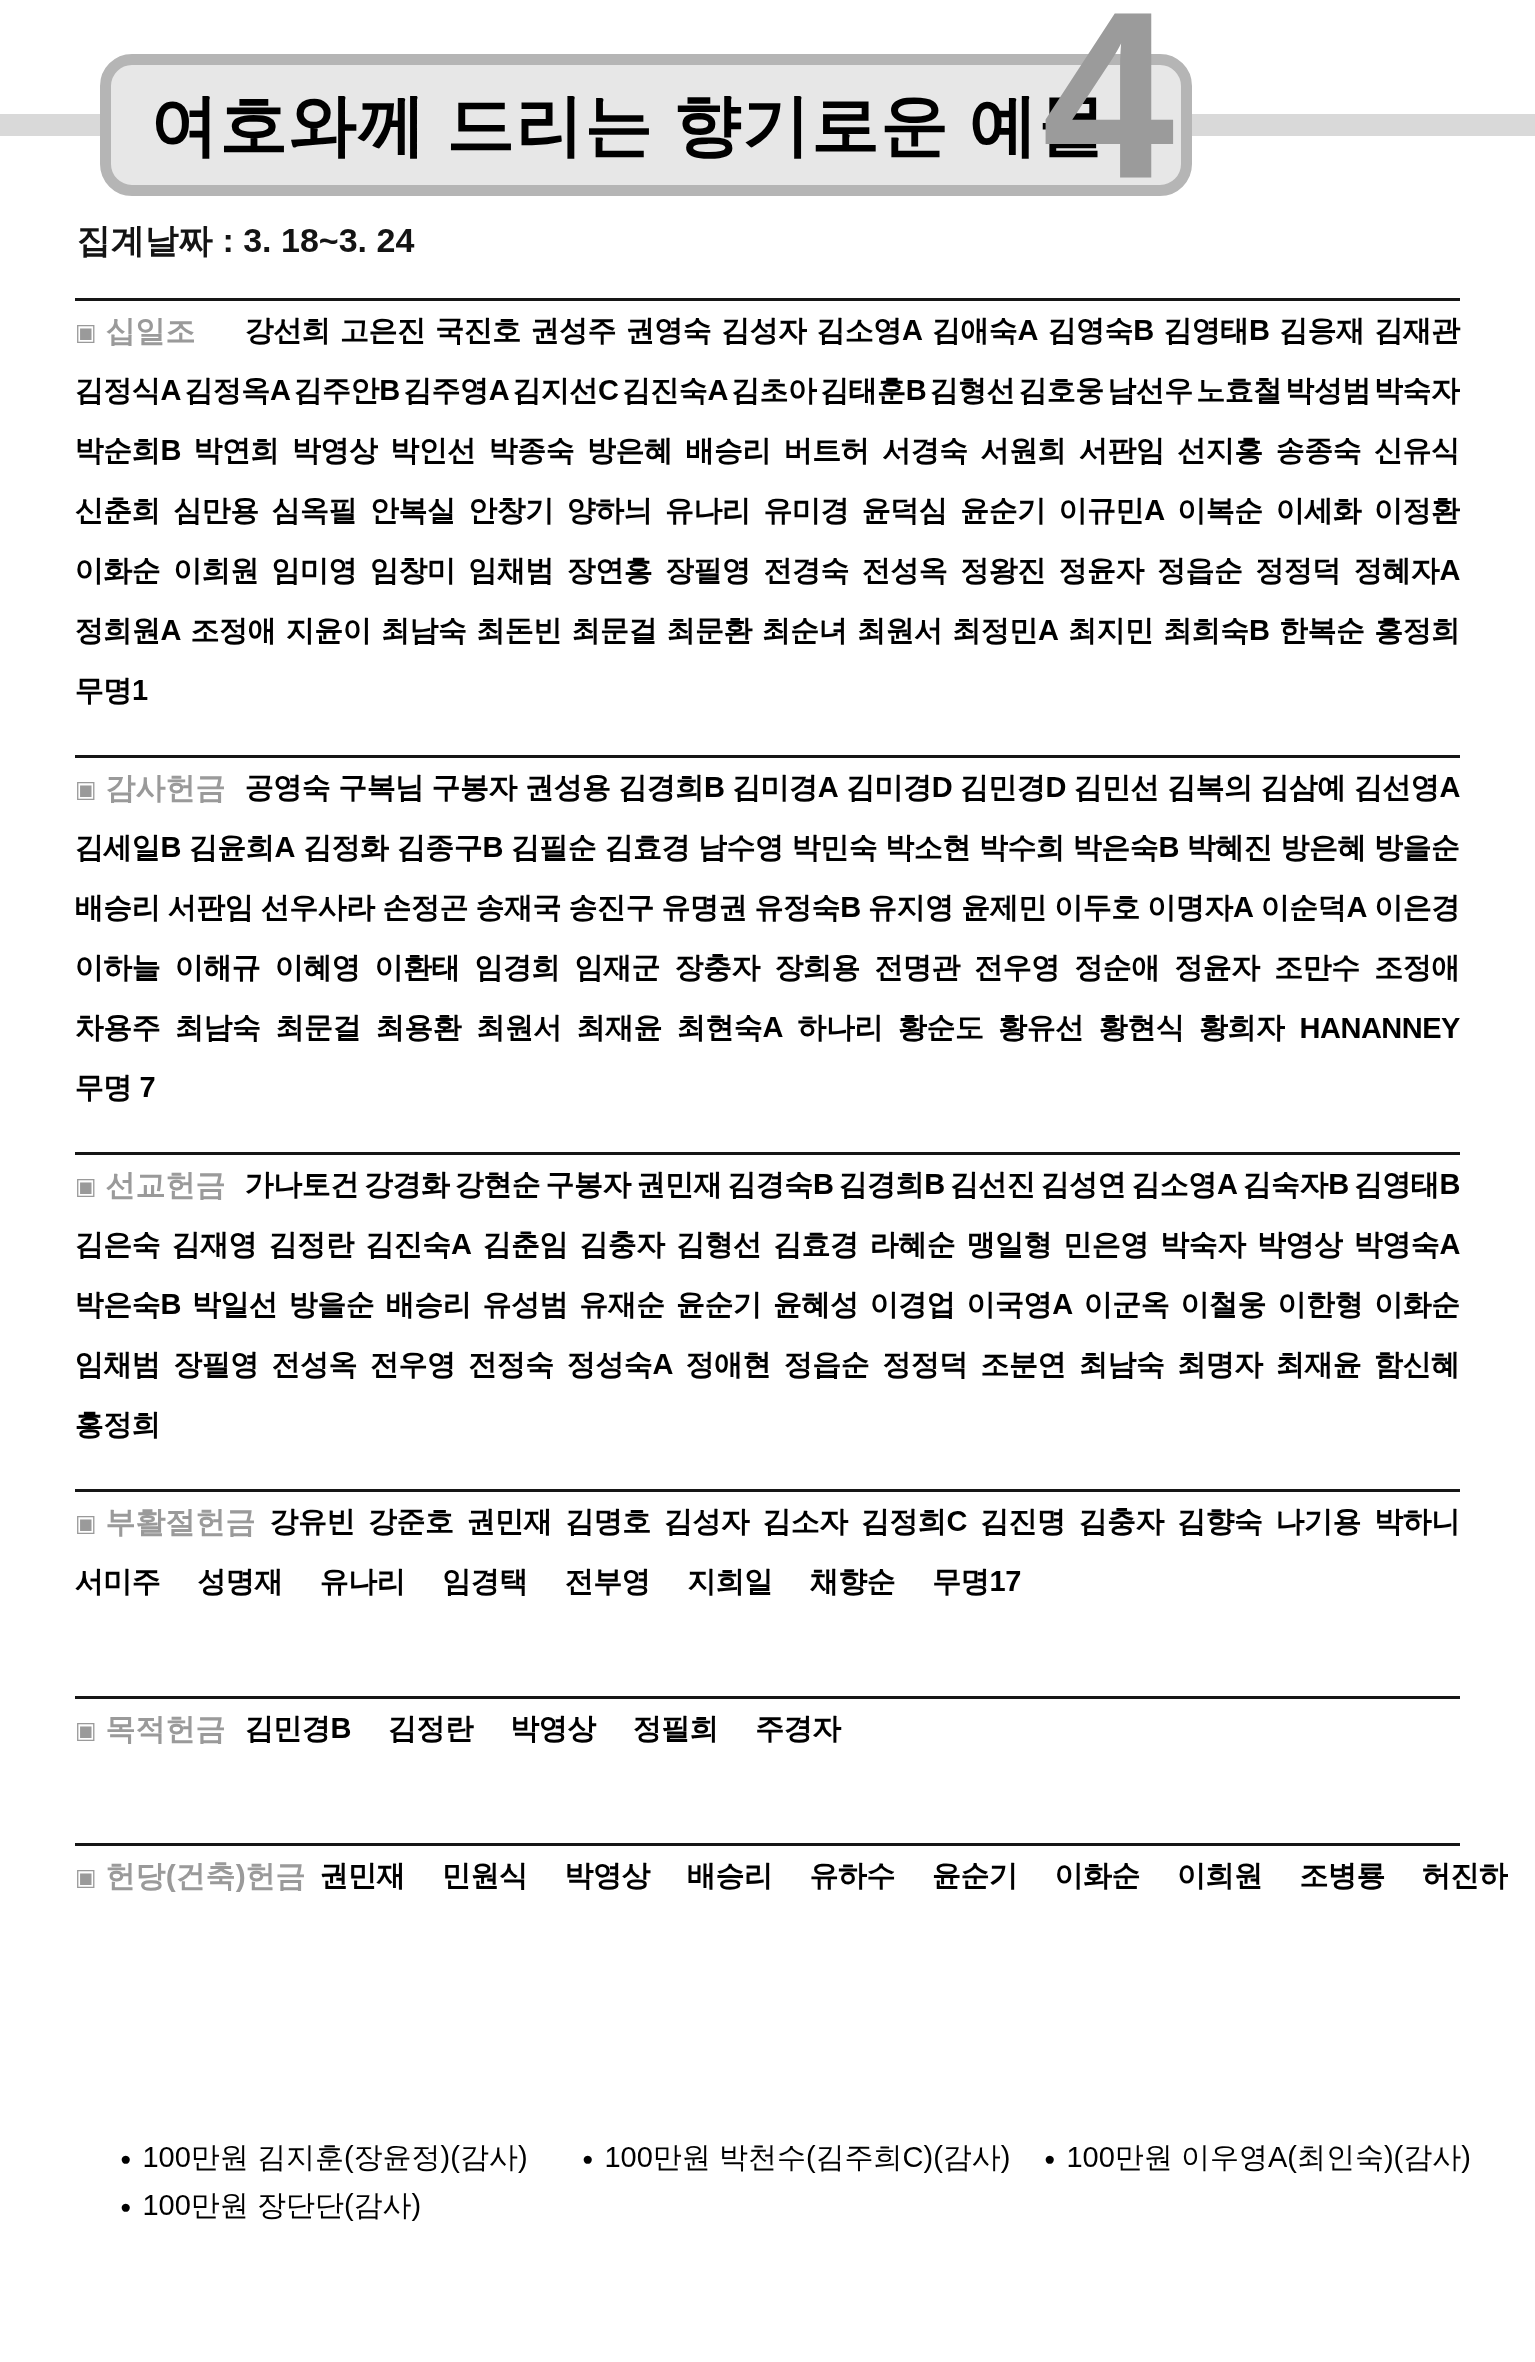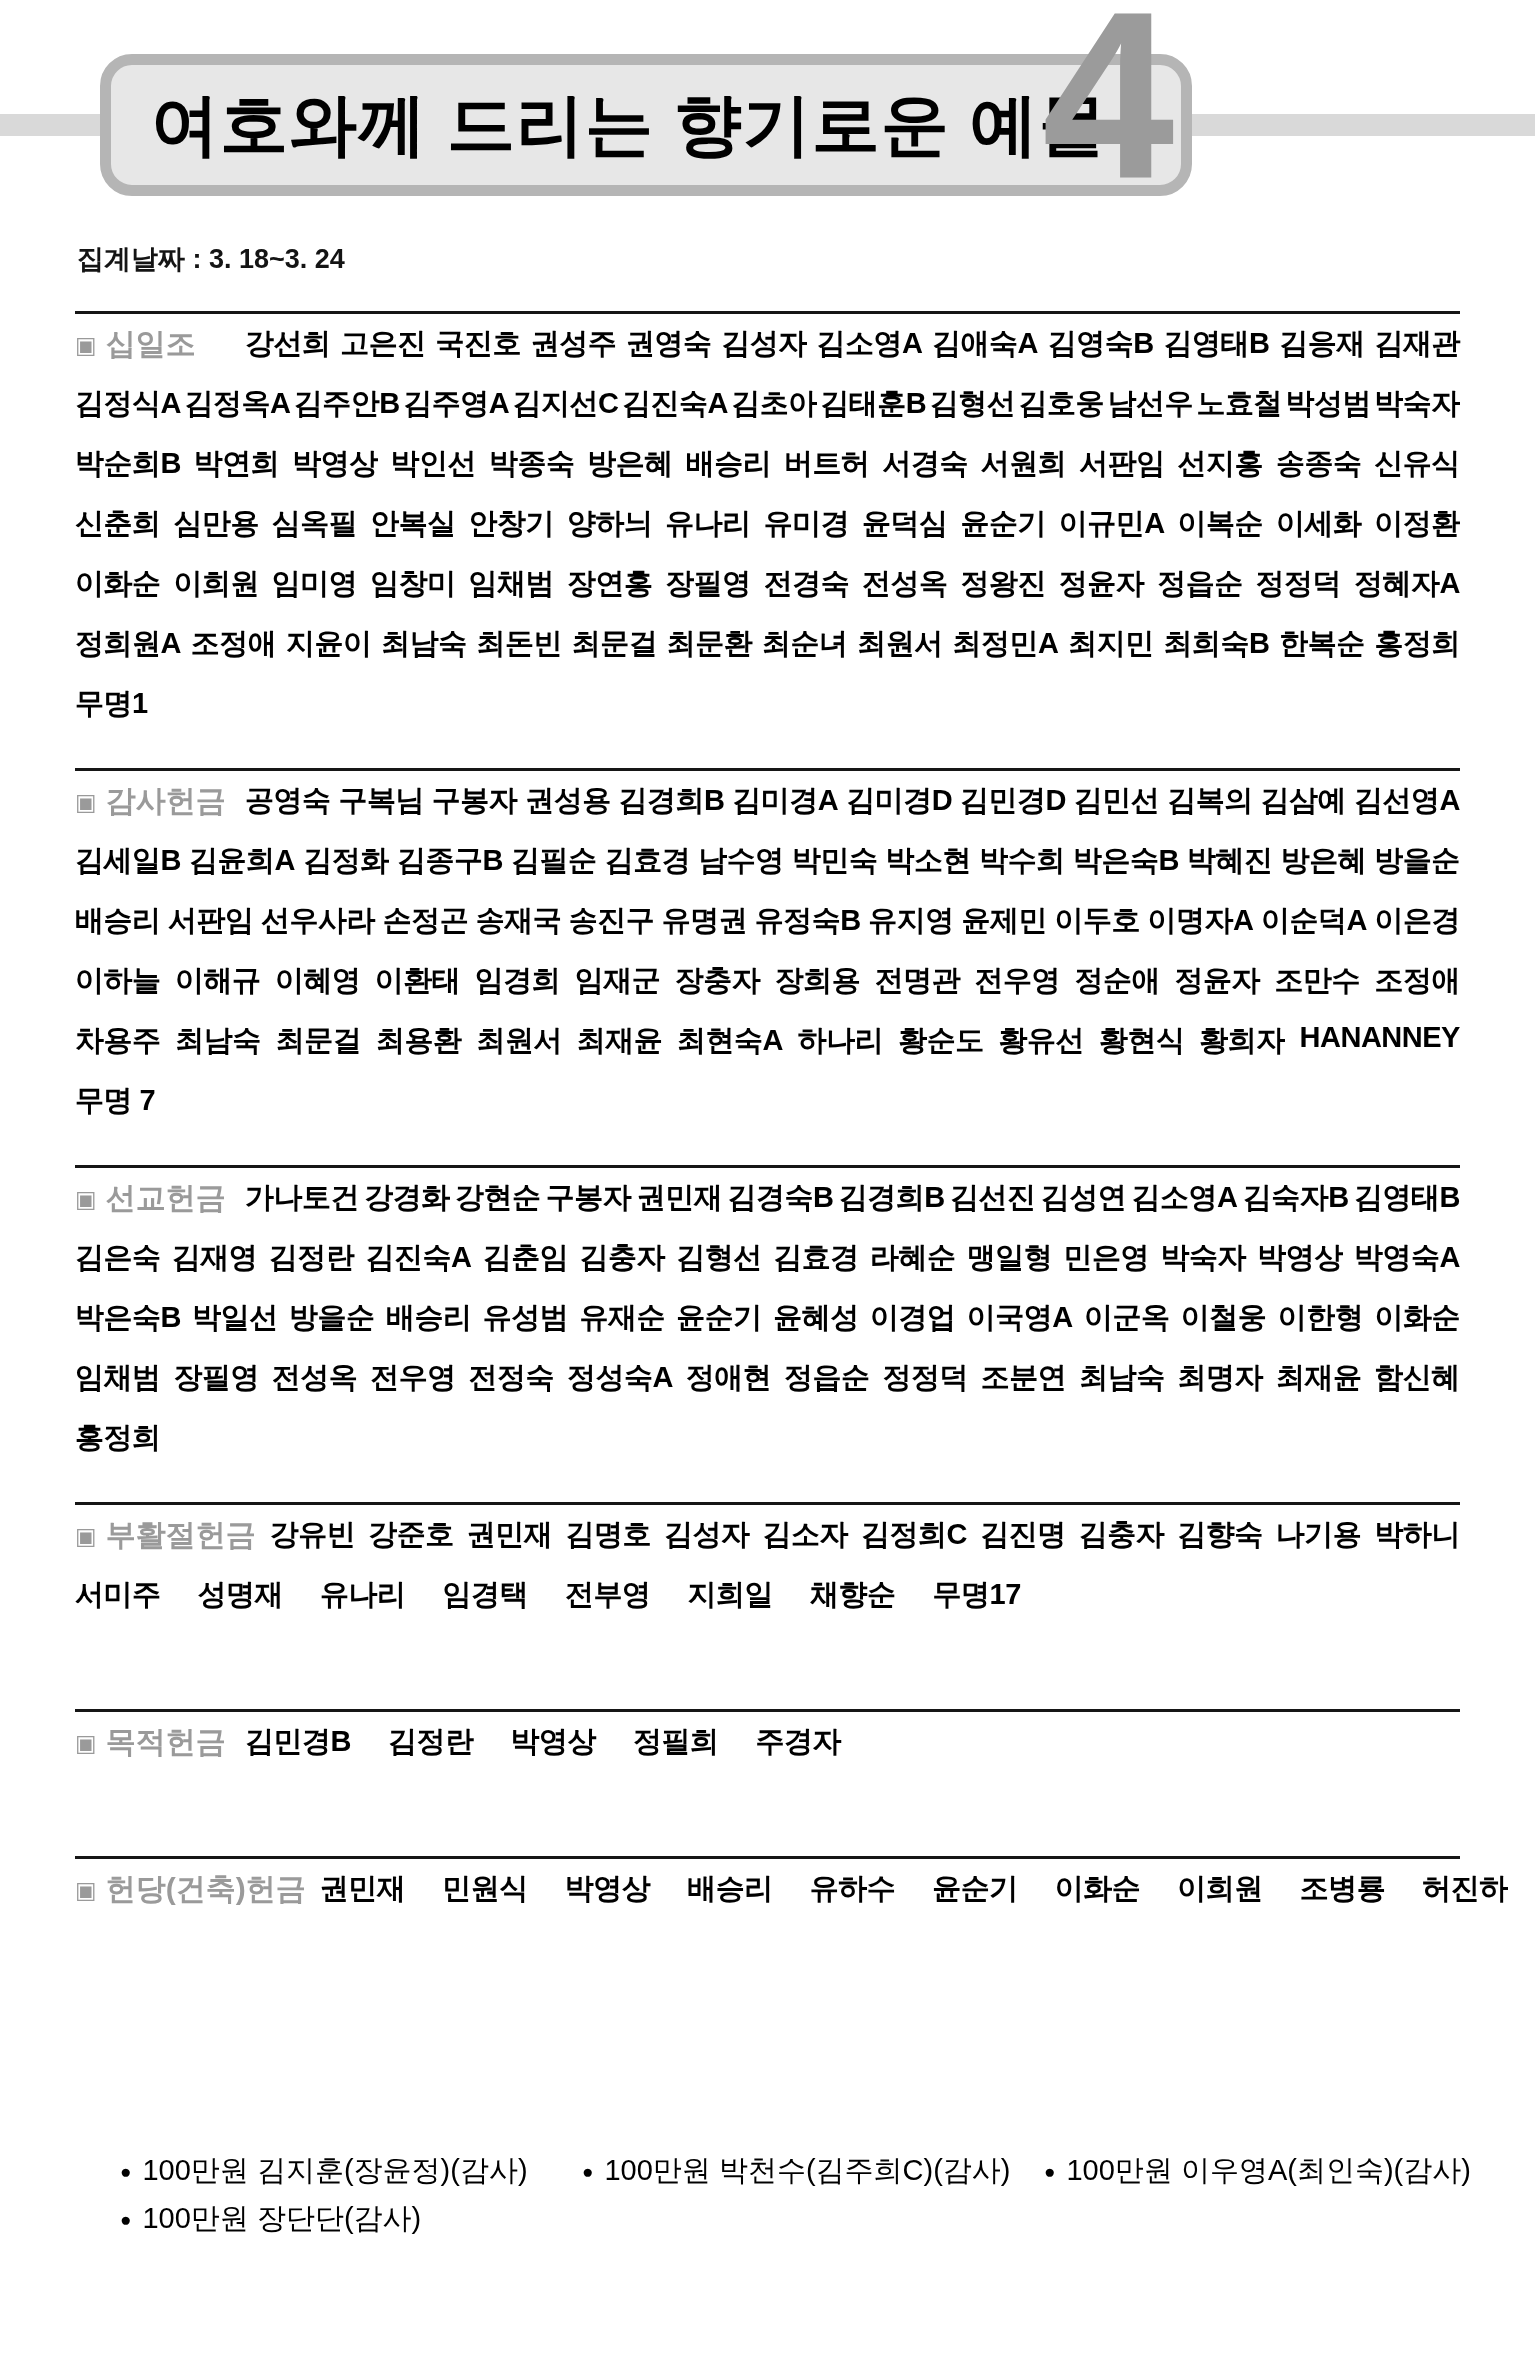--- a/index.html
+++ b/index.html
@@ -15,33 +15,33 @@
     position:absolute; left:100px; top:54px; width:1092px; height:142px;
     background:#e7e7e7; border:11px solid #b5b5b5; border-radius:32px;
     display:flex; align-items:center; padding-left:40px;
   }
   .title-box h1 { font-size:68px; font-weight:bold; letter-spacing:1px; color:#000; white-space:nowrap; }
   .page-num {
     position:absolute; left:1042px; top:-24px; font-size:238px; font-weight:bold;
     line-height:1; color:#9b9b9b; z-index:2;
   }
   
-  .date-line { margin:41px 0 0 77px; font-size:27px; font-weight:bold; color:#141414; }
+  .date-line { margin:18px 0 0 77px; font-size:34px; font-weight:bold; color:#141414; }
   
   .sections { padding:0 75px; }
   .offering { margin-top:34px; }
   .offering.spaced { margin-top:84px; }
   .rule { border-top:3px solid #161616; }
   .names-row { display:flex; align-items:center; height:60px; font-size:29px; font-weight:bold; white-space:nowrap; }
   .sec-label {
     min-width:170px; flex:none; display:flex; align-items:center; gap:9px;
     color:#9a9a9a; font-size:30px; font-weight:bold; padding-right:14px;
   }
   .sec-label .sq { font-size:23px; line-height:1; position:relative; top:1px; }
-  .names { display:flex; flex:1; }
+  .names { display:flex; flex:1; align-items:center; }
   .names.justify { justify-content:space-between; }
   .names.partial { justify-content:flex-start; gap:37px; }
   .name { letter-spacing:-0.5px; }
   
   .notes { margin-top:228px; padding:0 0 0 120px; font-size:29px; font-weight:normal; }
   .notes-row { display:flex; line-height:46px; }
   .note { width:462px; white-space:nowrap; }
   .note .bullet { font-size:19px; margin-right:11px; vertical-align:2px; }
 </style>
 </head>

